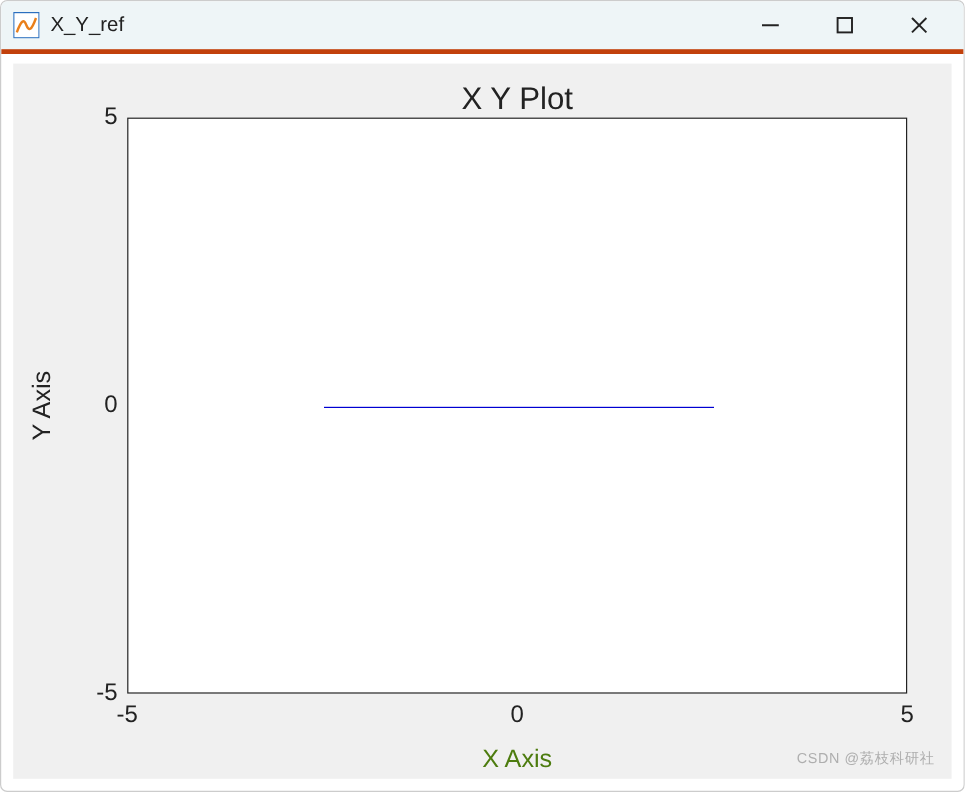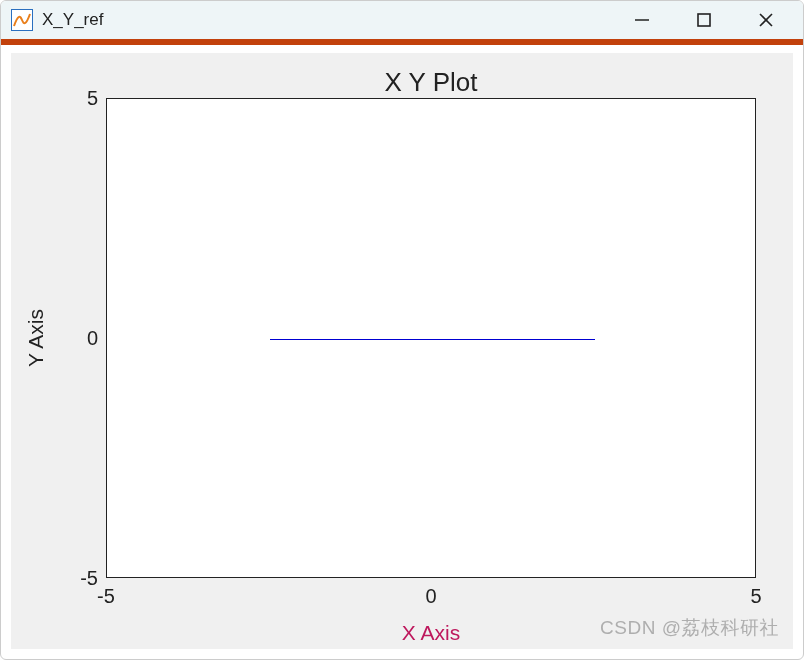--- a/index.html
+++ b/index.html
@@ -19,21 +19,21 @@
       overflow: hidden;
       position: relative;
       background: #fff;
     }
     .titlebar {
       height: 44px;
       background: #eef5f7;
       display: flex;
       align-items: center;
       padding: 0 6px 0 10px;
-      border-bottom: 6px solid #c2410c;
+      border-bottom: 4px solid #c2410c;
       justify-content: center;
     }
     .app-icon {
       width: 22px;
       height: 22px;
       margin-right: 9px;
       flex: 0 0 auto;
     }
     .app-title {
       font-size: 17px;
@@ -78,21 +78,21 @@
       font-size: 26px;
       color: #222;
     }
     .xaxis-label {
       position: absolute;
       left: 95px;
       top: 568px;
       width: 650px;
       text-align: center;
       font-size: 21px;
-      color: #be185d;
+      color: #4d7c0f;
     }
     .yaxis-label {
       position: absolute;
       left: 12px;
       top: 45px;
       height: 480px;
       width: 26px;
       display: flex;
       align-items: center;
       justify-content: center;
@@ -120,21 +120,21 @@
     }
     .series-line {
       position: absolute;
       background: #0000d2;
       height: 1px;
     }
     .watermark {
       position: absolute;
       right: 14px;
       bottom: 8px;
-      font-size: 19px;
+      font-size: 12px;
       color: rgba(120,120,120,0.55);
       letter-spacing: 0.5px;
     }
   </style>
 </head>
 <body>
 
 <div class="window">
 
   <div class="titlebar">

